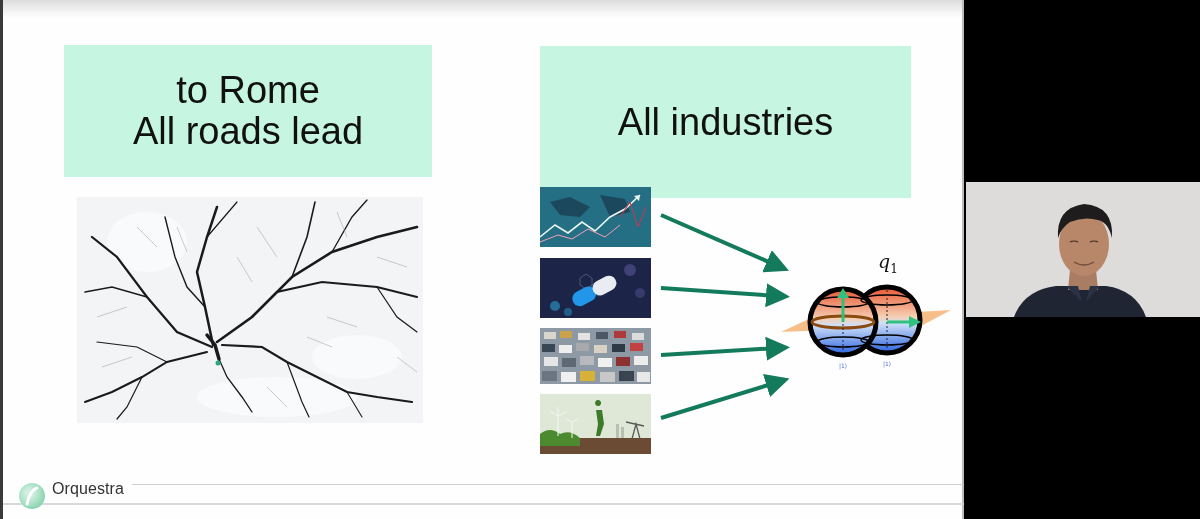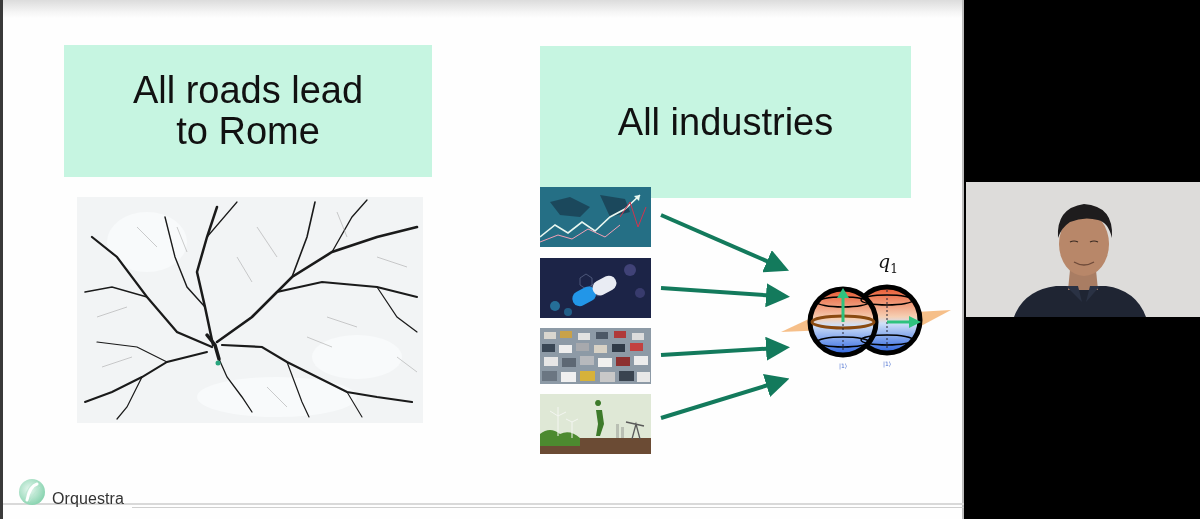--- a/index.html
+++ b/index.html
@@ -51,43 +51,43 @@
   .q-label {
     position: absolute; font-family: "DejaVu Serif", serif; font-style: italic;
     font-size: 19px; color: #111;
   }
   .q-label sub { font-style: normal; font-size: 12px; }
   #q0 { left: 56px; top: 0px; margin-top: 48px; }
   #q1 { left: 97px; top: 0px; }
   .qubits svg { position: absolute; left: 0; top: 22px; }
 
   
-  .footer { position: absolute; left: 13px; top: 480px; height: 28px; width: 950px; display: flex; align-items: flex-end; }
+  .footer { position: absolute; left: 13px; top: 480px; height: 28px; width: 950px; display: flex; align-items: flex-start; }
   .logo { width: 32px; height: 32px; }
   .brand { font-size: 16px; color: #333; margin-left: 4px; letter-spacing: 0.1px; }
   .footer-rule { flex: 1; height: 1px; background: #cfcfcf; margin-left: 8px; margin-top: 4px; }
   .slide-bottom-rule { position: absolute; left: 0; top: 503px; width: 100%; height: 2px; background: #d9d9d9; }
 
   
   .webcam {
     position: absolute; left: 966px; top: 182px; width: 234px; height: 135px;
     background: #dcdbd9; overflow: hidden;
   }
   .webcam svg { width: 100%; height: 100%; display: block; }
 </style>
 </head>
 <body>
 
 <div class="slide">
   <div class="slide-topbar"></div>
   <div class="slide-right-edge"></div>
 
   <div class="title-box" id="title-left">
+    <span>to Rome</span>
     <span>All roads lead</span>
-    <span>to Rome</span>
   </div>
 
   <div class="title-box" id="title-right">
     <span>All industries</span>
   </div>
 
   <div class="map">
     <svg viewBox="0 0 346 226" preserveAspectRatio="none">
       <rect width="346" height="226" fill="#f2f4f5"></rect>
 

